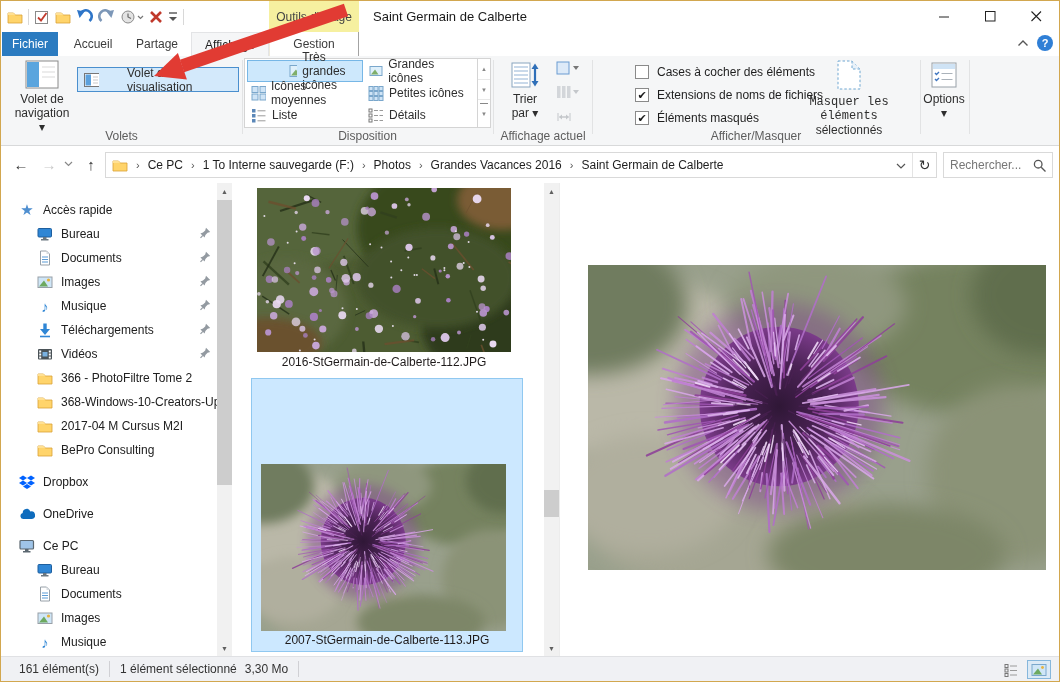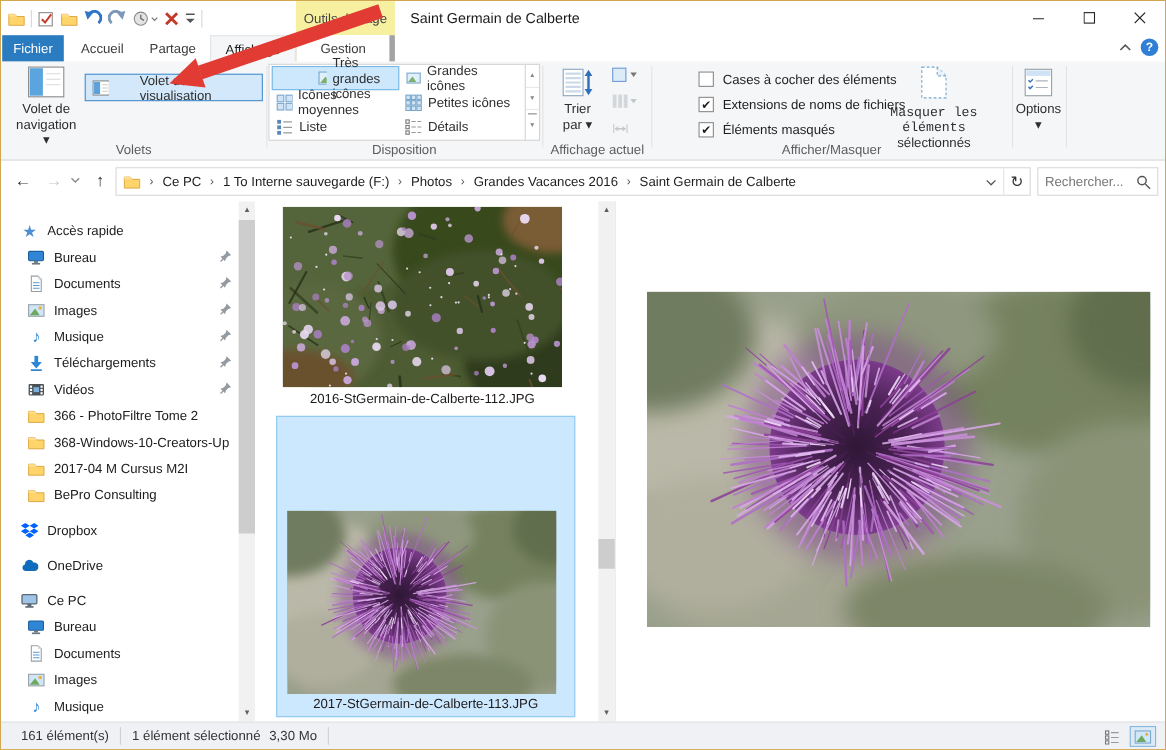--- a/index.html
+++ b/index.html
@@ -20,21 +20,21 @@
   .winbtns { position:absolute; right:0; top:0; display:flex; }
   .winbtn { width:46px; height:31px; display:flex; align-items:center; justify-content:center; }
 
   
   .tabsrow { position:absolute; left:1px; top:32px; right:1px; height:24px; background:#fff; }
   .tab { position:absolute; top:0; height:24px; display:flex; align-items:center; justify-content:center; color:#3c3c3c; }
   .tab-file { left:1px; width:56px; background:#2b7bc0; color:#fff; }
   .tab-home { left:63px; width:58px; }
   .tab-share { left:126px; width:60px; }
   .tab-view { left:190px; width:78px; background:#f5f6f7; border:1px solid #e3e4e6; border-bottom:none; color:#1e1e1e; }
-  .tab-manage { left:268px; width:90px; border-left:1px solid #eeeadb; border-right:5px solid #a3a3a3; }
+  .tab-manage { left:268px; width:90px; border-left:1px solid #eeeadb; border-right:1px solid #a3a3a3; }
   .ribbon-extras { position:absolute; right:6px; top:3px; display:flex; gap:8px; align-items:center; }
   .help-circle { width:16px; height:16px; border-radius:50%; background:#2f7fd6; color:#fff;
                  font-weight:bold; font-size:11px; display:flex; align-items:center; justify-content:center; }
 
   
   .ribbon { position:absolute; left:1px; top:56px; right:1px; height:90px; background:#f5f6f7;
             border-bottom:1px solid #d8d9da; }
   .grp-label { position:absolute; bottom:2px; text-align:center; color:#5d5d5d; font-size:12px; }
   .rsep { position:absolute; top:4px; height:74px; width:1px; background:#e2e3e4; }
   .bigbtn { position:absolute; display:flex; flex-direction:column; align-items:center; text-align:center;
@@ -67,21 +67,21 @@
   .searchbox { position:absolute; left:942px; top:5px; width:110px; height:26px; border:1px solid #d9d9d9; background:#fff; }
   .searchbox input { position:absolute; left:6px; top:1px; width:84px; height:22px; border:none; outline:none;
                      font-family:"Liberation Sans",sans-serif; font-size:12px; color:#4d7c0f; }
   .searchbox input::placeholder { color:#777; }
   .mag { position:absolute; right:5px; top:6px; }
 
   
   .sidebar { position:absolute; left:1px; top:183px; width:231px; bottom:26px; background:#fff; overflow:hidden; }
   .srow { position:absolute; left:0; width:216px; height:24px; display:flex; align-items:center; color:#202020; }
   .srow .sic { width:16px; height:16px; display:flex; align-items:center; justify-content:center; }
-  .lvl0 { padding-left:18px; } .lvl1 { padding-left:24px; }
+  .lvl0 { padding-left:18px; } .lvl1 { padding-left:36px; }
   .slabel { margin-left:8px; white-space:nowrap; overflow:hidden; flex:1; }
   .pin { width:14px; margin-right:4px; }
   .vscroll { position:absolute; top:0; bottom:0; width:15px; background:#f1f1f1; }
   .vscroll .arr { position:absolute; left:0; width:15px; height:16px; display:flex; align-items:center;
                   justify-content:center; font-size:7px; color:#5f5f5f; }
   .vscroll .thumb { position:absolute; left:0; width:15px; background:#cdcdcd; }
 
   .filelist { position:absolute; left:232px; top:183px; width:327px; bottom:26px; background:#fff; }
   .tile-img { position:absolute; overflow:hidden; }
   .tile-img svg { width:100%; height:100%; display:block; }
@@ -1109,21 +1109,21 @@
           </svg>
       </div>
       <div class="caption" style="left:0; top:172px; width:304px;">2016-StGermain-de-Calberte-112.JPG</div>
     </div>
     <div class="selbox">
       <div class="tile-img ph-thistle" style="left:9px; top:85px; width:245px; height:167px;">
         <svg viewBox="0 0 460 306" preserveAspectRatio="none">
             <use href="#sym-thistle"></use>
           </svg>
       </div>
-      <div class="caption" style="left:0; top:254px; width:270px;">2017-StGermain-de-Calberte-113.JPG</div>
+      <div class="caption" style="left:0; top:254px; width:270px;">2007-StGermain-de-Calberte-113.JPG</div>
     </div>
     <div class="vscroll" style="right:0;">
       <span class="arr" style="top:0;">▲</span>
       <span class="thumb" style="top:307px; height:27px;"></span>
       <span class="arr" style="bottom:0;">▼</span>
     </div>
   </div>
 
   <div class="preview">
     <div class="tile-img ph-thistle" style="left:28px; top:82px; width:458px; height:305px;">

